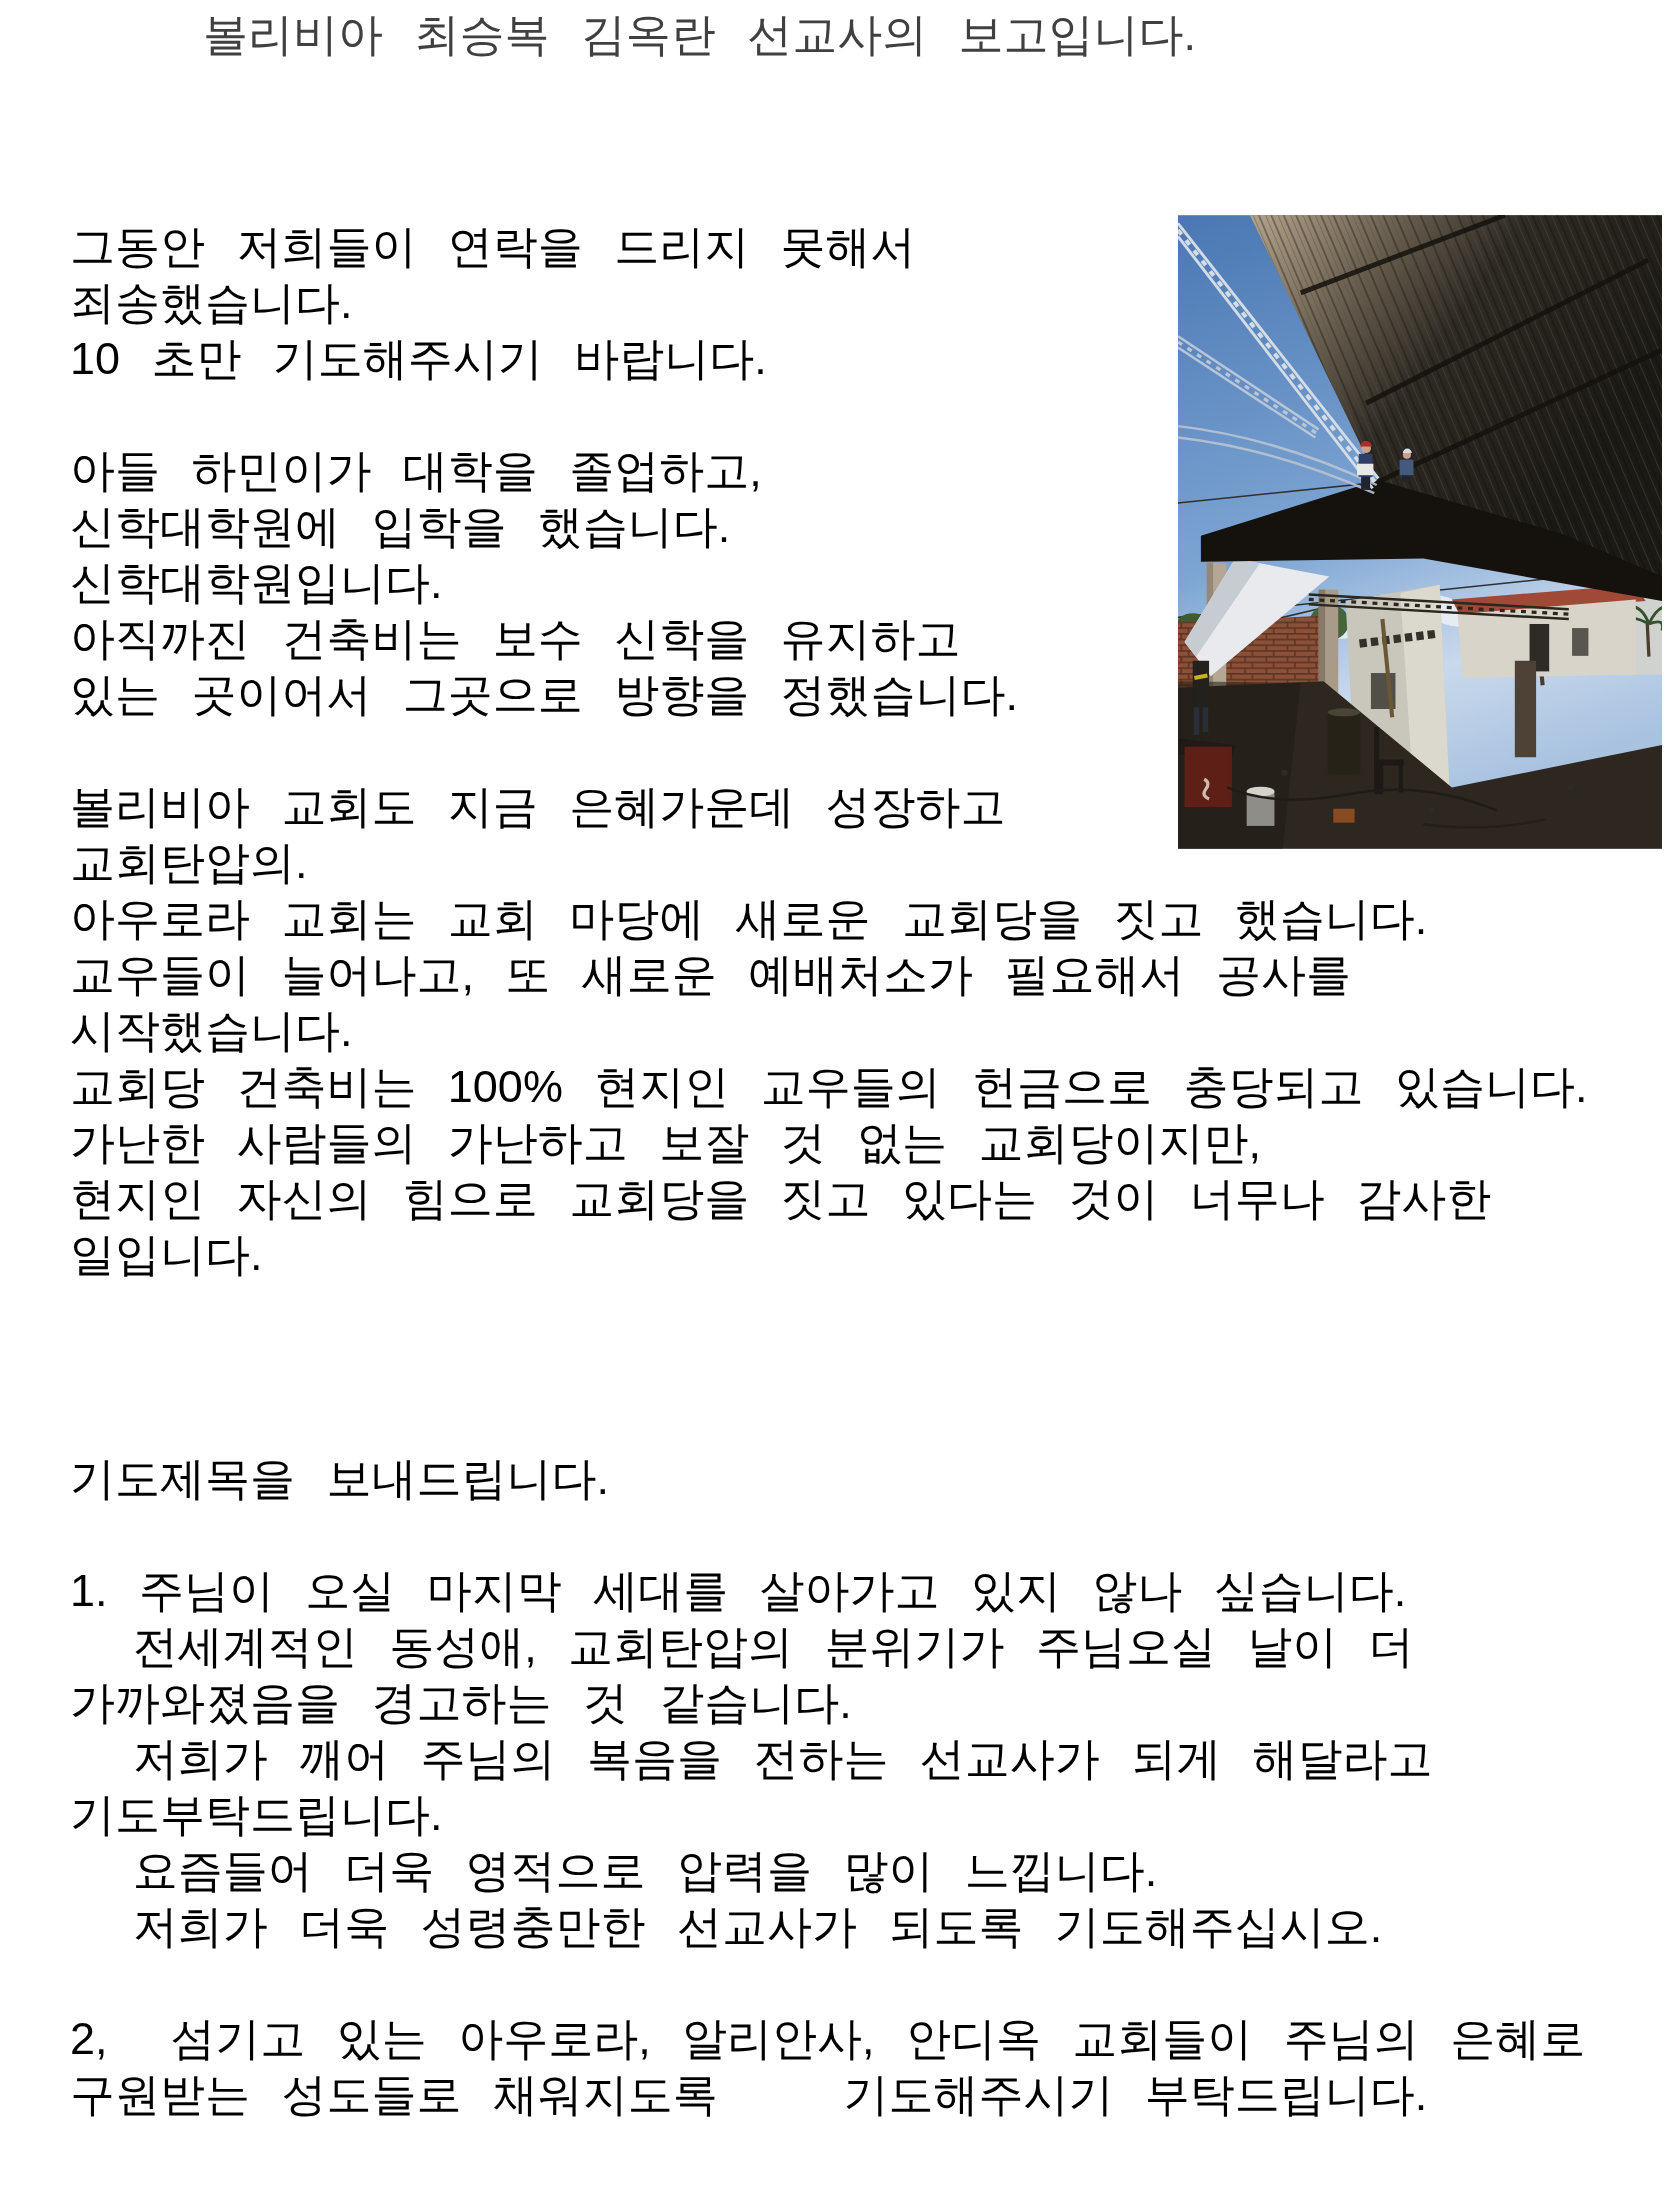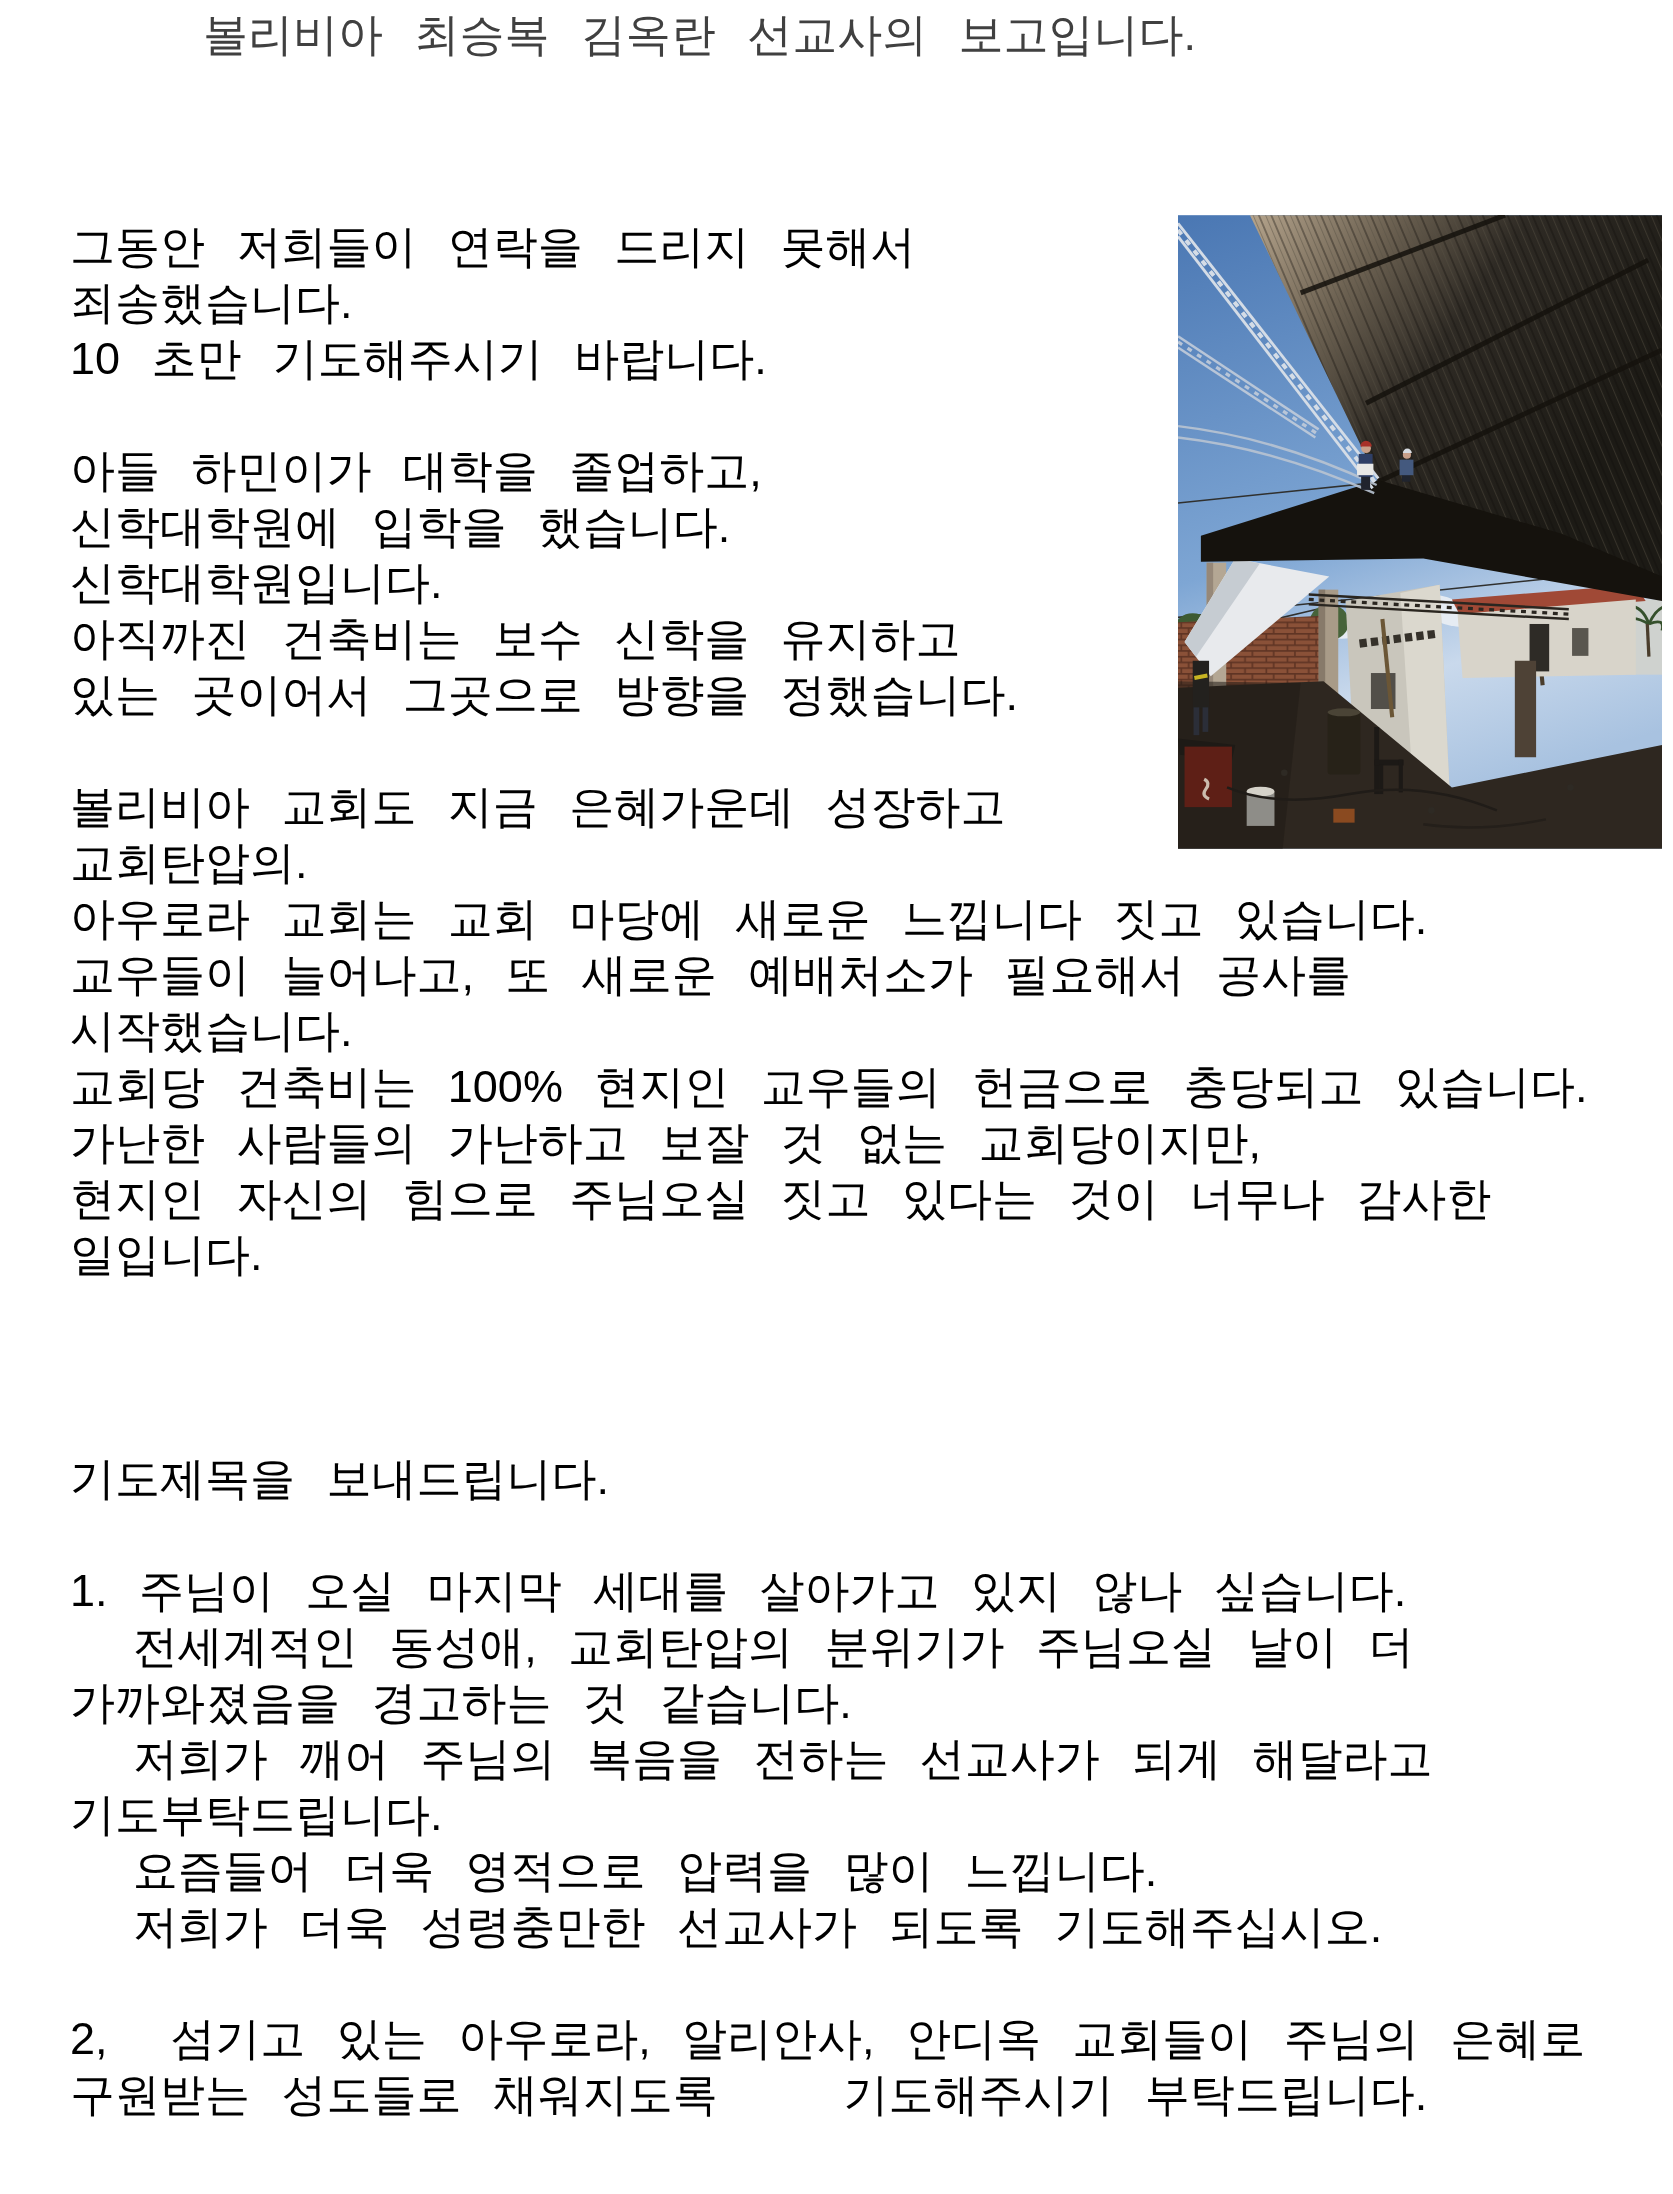--- a/index.html
+++ b/index.html
@@ -53,26 +53,26 @@
   <div class="line">10 초만 기도해주시기 바랍니다.</div>
   <div class="line"></div>
   <div class="line">아들 하민이가 대학을 졸업하고,</div>
   <div class="line">신학대학원에 입학을 했습니다.</div>
   <div class="line">신학대학원입니다.</div>
   <div class="line">아직까진 건축비는 보수 신학을 유지하고</div>
   <div class="line">있는 곳이어서 그곳으로 방향을 정했습니다.</div>
   <div class="line"></div>
   <div class="line">볼리비아 교회도 지금 은혜가운데 성장하고</div>
   <div class="line">교회탄압의.</div>
-  <div class="line">아우로라 교회는 교회 마당에 새로운 느낍니다 짓고 있습니다.</div>
+  <div class="line">아우로라 교회는 교회 마당에 새로운 교회당을 짓고 했습니다.</div>
   <div class="line">교우들이 늘어나고, 또 새로운 예배처소가 필요해서 공사를</div>
   <div class="line">시작했습니다.</div>
   <div class="line">교회당 건축비는 100% 현지인 교우들의 헌금으로 충당되고 있습니다.</div>
   <div class="line">가난한 사람들의 가난하고 보잘 것 없는 교회당이지만,</div>
-  <div class="line">현지인 자신의 힘으로 주님오실 짓고 있다는 것이 너무나 감사한</div>
+  <div class="line">현지인 자신의 힘으로 교회당을 짓고 있다는 것이 너무나 감사한</div>
   <div class="line">일입니다.</div>
   <div class="line"></div>
   <div class="line"></div>
   <div class="line"></div>
   <div class="line">기도제목을 보내드립니다.</div>
   <div class="line"></div>
   <div class="line">1. 주님이 오실 마지막 세대를 살아가고 있지 않나 싶습니다.</div>
   <div class="line">  전세계적인 동성애, 교회탄압의 분위기가 주님오실 날이 더</div>
   <div class="line">가까와졌음을 경고하는 것 같습니다.</div>
   <div class="line">  저희가 깨어 주님의 복음을 전하는 선교사가 되게 해달라고</div>

